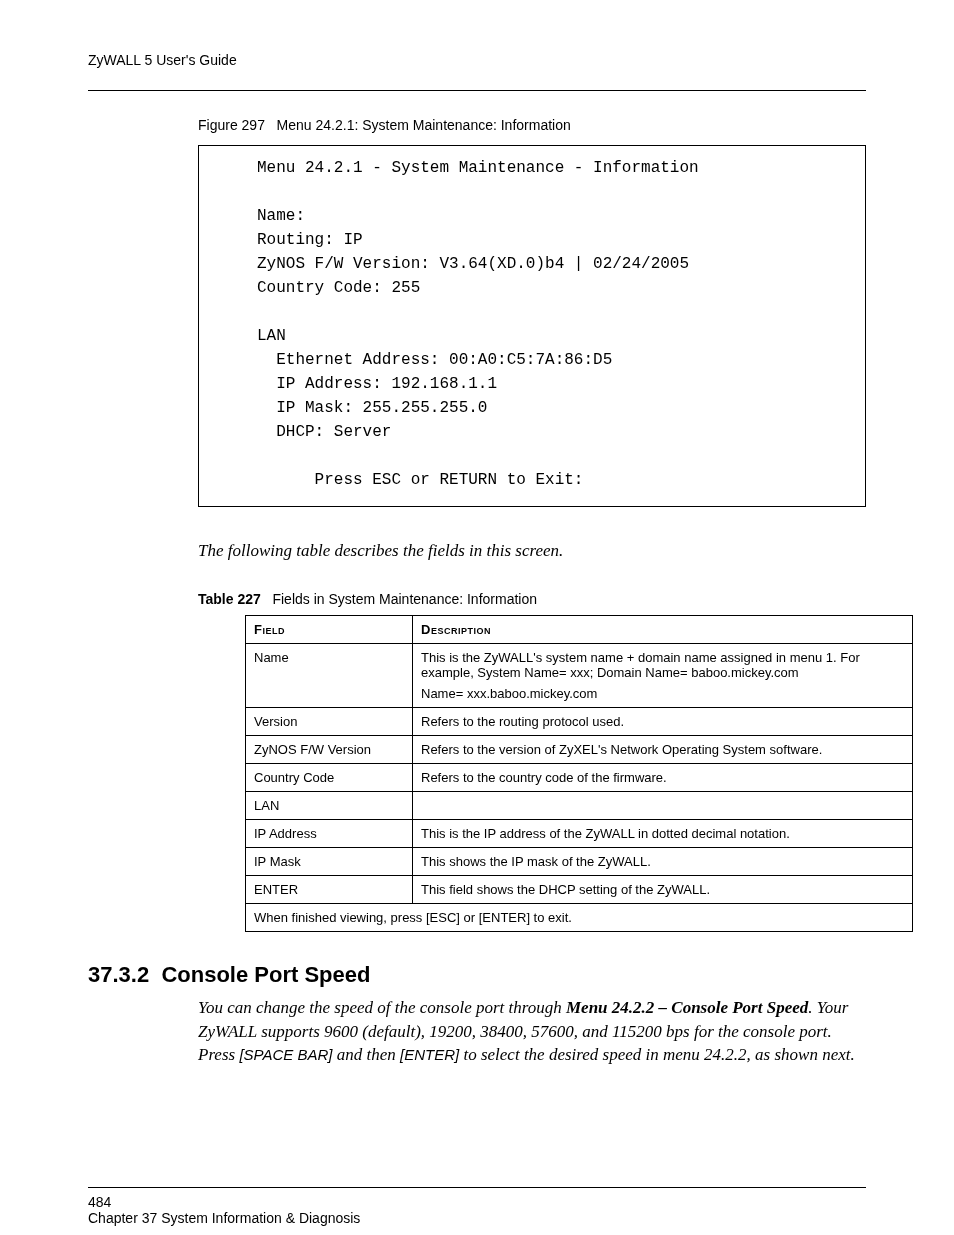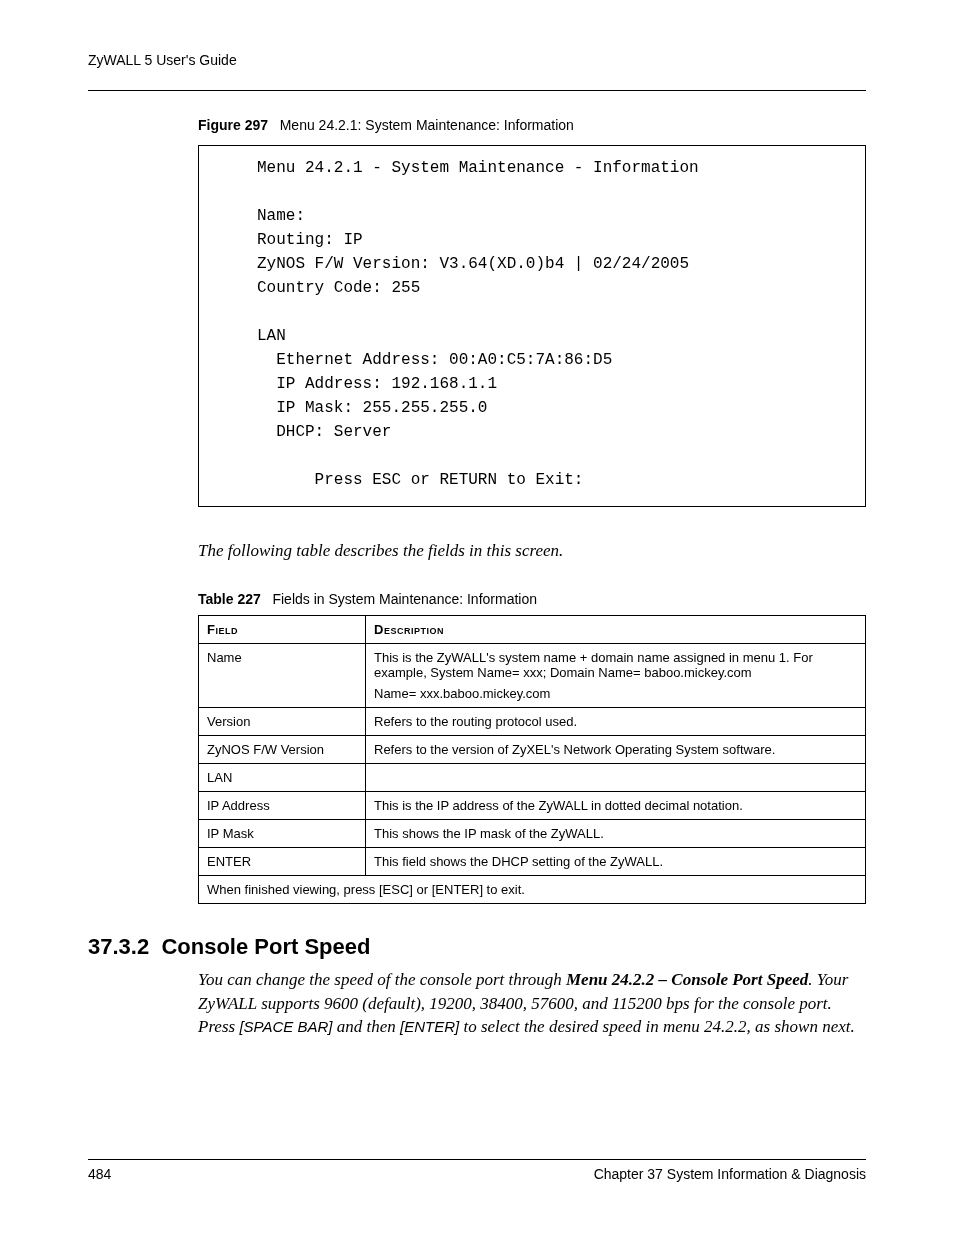--- a/index.html
+++ b/index.html
@@ -23,21 +23,21 @@
     margin-bottom: 26px;
   }
   .content {
     margin-left: 110px;
   }
   .fig-caption {
     font-family: Arial, Helvetica, sans-serif;
     font-size: 14px;
     margin-bottom: 12px;
   }
-  .fig-caption b { font-weight: bold; }
+  .fig-caption b { font-weight: normal; }
   .term-box {
     border: 1px solid #000;
     font-family: "Courier New", Courier, monospace;
     font-size: 16px;
     line-height: 1.5;
     padding: 10px 12px 14px 58px;
     margin-bottom: 32px;
     white-space: pre;
   }
   .body-text {
@@ -51,20 +51,21 @@
     font-family: Arial, Helvetica, sans-serif;
     font-size: 14px;
     margin-bottom: 8px;
   }
   table.fields {
     border-collapse: collapse;
     width: 100%;
     font-family: Arial, Helvetica, sans-serif;
     font-size: 13px;
     margin-bottom: 30px;
+    margin-left: 47px;
   }
   table.fields th, table.fields td {
     border: 1px solid #000;
     padding: 6px 8px;
     text-align: left;
     vertical-align: top;
   }
   table.fields th {
     font-variant: small-caps;
     letter-spacing: 0.5px;
@@ -79,20 +80,21 @@
     margin-left: -110px;
   }
   .footer-line {
     display: flex;
     justify-content: space-between;
     font-family: Arial, Helvetica, sans-serif;
     font-size: 14px;
     padding-top: 6px;
     border-top: 1.5px solid #000;
     margin-top: 120px;
+    flex-direction: column;
   }
 </style>
 </head>
 <body>
 
 <div class="page">
 
   <div class="header-line">
     <span>ZyWALL 5 User's Guide</span>
     <span></span>
@@ -139,20 +141,24 @@
           </tr>
           <tr>
             <td class="col-field">Version</td>
             <td>Refers to the routing protocol used.</td>
           </tr>
           <tr>
             <td class="col-field">ZyNOS F/W Version</td>
             <td>Refers to the version of ZyXEL's Network Operating System software.</td>
           </tr>
           <tr>
+            <td class="col-field">Country Code</td>
+            <td>Refers to the country code of the firmware.</td>
+          </tr>
+          <tr>
             <td class="col-field">LAN</td>
             <td></td>
           </tr>
           <tr>
             <td class="col-field">IP Address</td>
             <td>This is the IP address of the ZyWALL in dotted decimal notation.</td>
           </tr>
           <tr>
             <td class="col-field">IP Mask</td>
             <td>This shows the IP mask of the ZyWALL.</td>

